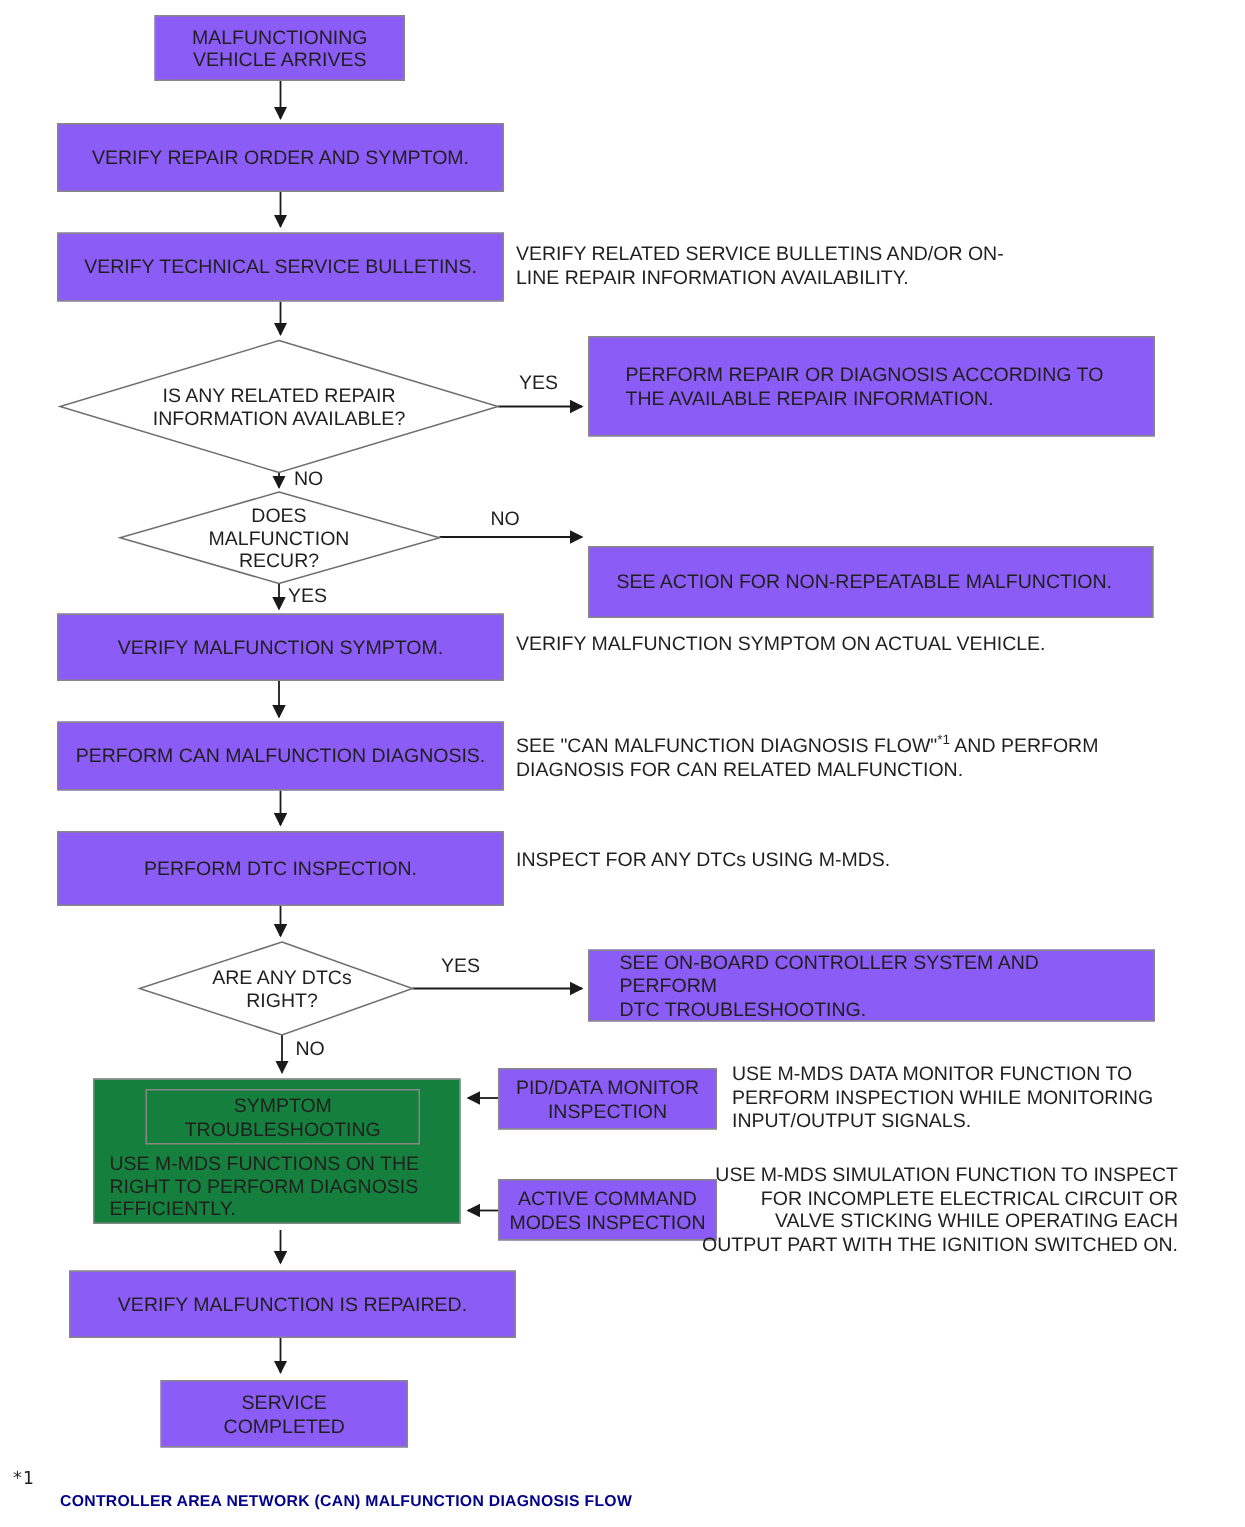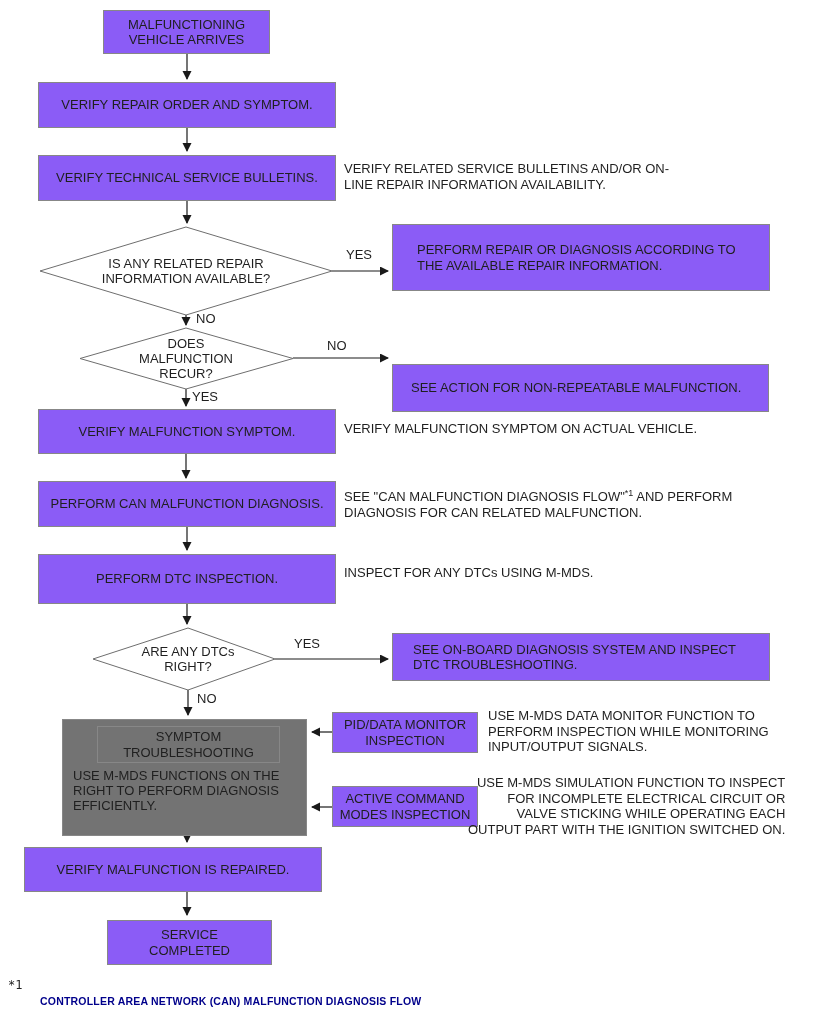--- a/index.html
+++ b/index.html
@@ -7,22 +7,22 @@
           font-family:"Liberation Sans",sans-serif;color:#1f1f1f;}
   svg.layer{position:absolute;left:0;top:0;width:830px;height:1018px;}
   .box{position:absolute;background:#8b5cf6;border:1px solid #878787;display:flex;
        align-items:center;justify-content:center;text-align:center;
        font-size:13px;line-height:15.5px;white-space:pre-line;box-sizing:border-box;}
   .box.left{justify-content:flex-start;text-align:left;padding-left:24px;padding-right:8px;}
   .dtext{position:absolute;display:flex;align-items:center;justify-content:center;
          text-align:center;font-size:13px;line-height:15px;white-space:pre-line;}
   .note{position:absolute;font-size:13px;line-height:15.5px;white-space:pre-line;text-align:left;}
   .elabel{position:absolute;font-size:13px;line-height:14px;}
-  .bigbox{position:absolute;left:62px;top:719px;width:245px;height:117px;
-          background:#737373;border:1px solid #878787;box-sizing:border-box;text-decoration:underline;}
+  .bigbox{position:absolute;left:62px;top:719px;width:245px;height:97px;
+          background:#15803d;border:1px solid #878787;box-sizing:border-box;text-decoration:underline;}
   .innerbox{position:absolute;left:34px;top:6px;width:183px;height:37px;border:1px solid #878787;
             display:flex;align-items:center;justify-content:center;text-align:center;
             font-size:13px;line-height:16px;white-space:pre-line;box-sizing:border-box;}
   .bigbody{position:absolute;left:10px;top:48px;width:228px;font-size:13px;line-height:15px;
            text-align:left;white-space:pre-line;}
   .sup{font-size:9px;vertical-align:super;}
   #footnote-marker{position:absolute;left:8px;top:978px;font-size:12px;
                    font-family:"DejaVu Sans Mono",monospace;}
   #flow-title{position:absolute;left:40px;top:995px;font-size:10.5px;font-weight:bold;
               letter-spacing:0.2px;color:#00008B;}
@@ -93,21 +93,21 @@
   <div class="note" style="left:344px;top:486px;"><span>SEE "CAN MALFUNCTION DIAGNOSIS FLOW"</span><span class="sup">*1</span><span> AND PERFORM
 DIAGNOSIS FOR CAN RELATED MALFUNCTION.</span></div>
 
   <div class="box" style="left:38px;top:554px;width:298px;height:50px;">PERFORM DTC INSPECTION.</div>
   <div class="note" style="left:344px;top:565px;">INSPECT FOR ANY DTCs USING M-MDS.</div>
 
   <div class="dtext" style="left:108px;top:637px;width:160px;height:44px;">ARE ANY DTCs
 RIGHT?</div>
   <div class="elabel" style="left:294px;top:637px;">YES</div>
   <div class="elabel" style="left:197px;top:692px;">NO</div>
-  <div class="box left" style="left:392px;top:633px;width:378px;height:48px;padding-left:20px;">SEE ON-BOARD DIAGNOSIS SYSTEM AND INSPECT
+  <div class="box left" style="left:392px;top:633px;width:378px;height:48px;padding-left:20px;">SEE ON-BOARD CONTROLLER SYSTEM AND PERFORM
 DTC TROUBLESHOOTING.</div>
 
   <div class="bigbox">
     <div class="innerbox">SYMPTOM
 TROUBLESHOOTING</div>
     <div class="bigbody">USE M-MDS FUNCTIONS ON THE
 RIGHT TO PERFORM DIAGNOSIS
 EFFICIENTLY.</div>
   </div>
 
@@ -117,21 +117,21 @@
 PERFORM INSPECTION WHILE MONITORING
 INPUT/OUTPUT SIGNALS.</div>
 
   <div class="box" style="left:332px;top:786px;width:146px;height:41px;">ACTIVE COMMAND
 MODES INSPECTION</div>
   <div class="note" style="left:468px;top:775px;text-align:right;">USE M-MDS SIMULATION FUNCTION TO INSPECT
 FOR INCOMPLETE ELECTRICAL CIRCUIT OR
 VALVE STICKING WHILE OPERATING EACH
 OUTPUT PART WITH THE IGNITION SWITCHED ON.</div>
 
-  <div class="box" style="left:24px;top:847px;width:298px;height:45px;">VERIFY MALFUNCTION IS REPAIRED.</div>
+  <div class="box" style="left:46px;top:847px;width:298px;height:45px;">VERIFY MALFUNCTION IS REPAIRED.</div>
 
   <div class="box" style="left:107px;top:920px;width:165px;height:45px;">SERVICE
 COMPLETED</div>
 
   <div id="footnote-marker">*1</div>
   <div id="flow-title">CONTROLLER AREA NETWORK (CAN) MALFUNCTION DIAGNOSIS FLOW</div>
 
 </div>
 
 </body></html>

